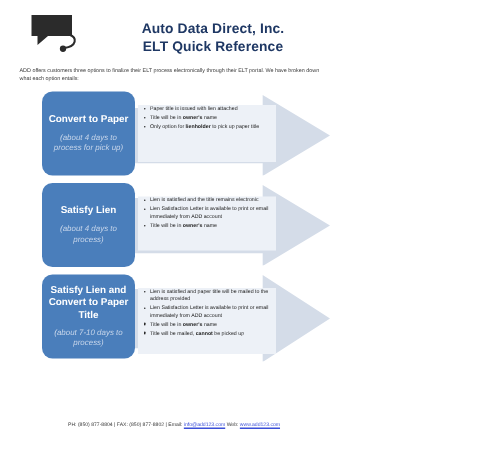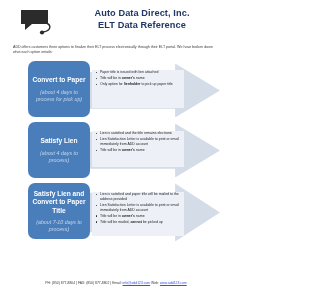--- a/index.html
+++ b/index.html
@@ -7,21 +7,21 @@
     width:232px;height:300px;
     background:#ffffff;
     font-family:"Liberation Sans", sans-serif;
     overflow:hidden;
     position:relative;
   }
   .page{width:232px;height:300px;position:relative;box-sizing:border-box;}
 
   
   .header{
-    display:flex;align-items:flex-start;
+    display:flex;align-items:flex-end;
     padding:7px 6px 2px 18px;
     gap:8px;
   }
   .logo{
     width:38px;height:30px;flex:0 0 38px;
     position:relative;
   }
   .logo svg{display:block;}
   .titles{flex:1;text-align:center;padding-right:6px;}
   .title-1,.title-2{
@@ -150,21 +150,21 @@
   <div class="header">
     <div class="logo">
       <svg width="38" height="30" viewBox="0 0 38 30" xmlns="http://www.w3.org/2000/svg">
         <path d="M3 3 H30 V17 H14 L7 23 V17 H3 Z" fill="#2B2B2B"></path>
         <path d="M28 16 C34 18 33 24 25 25" stroke="#2B2B2B" stroke-width="1.4" fill="none"></path>
         <circle cx="24" cy="25.5" r="2.1" fill="#2B2B2B"></circle>
       </svg>
     </div>
     <div class="titles">
       <div class="title-1">Auto Data Direct, Inc.</div>
-      <div class="title-2">ELT Data Reference</div>
+      <div class="title-2">ELT Quick Reference</div>
     </div>
   </div>
 
   <div class="intro">ADD offers customers three options to finalize their ELT process electronically through their ELT portal. We have broken down what each option entails:</div>
 
   <div class="flow">
 
     <div class="row">
       <div class="arrow"></div>
       <div class="band"></div>

